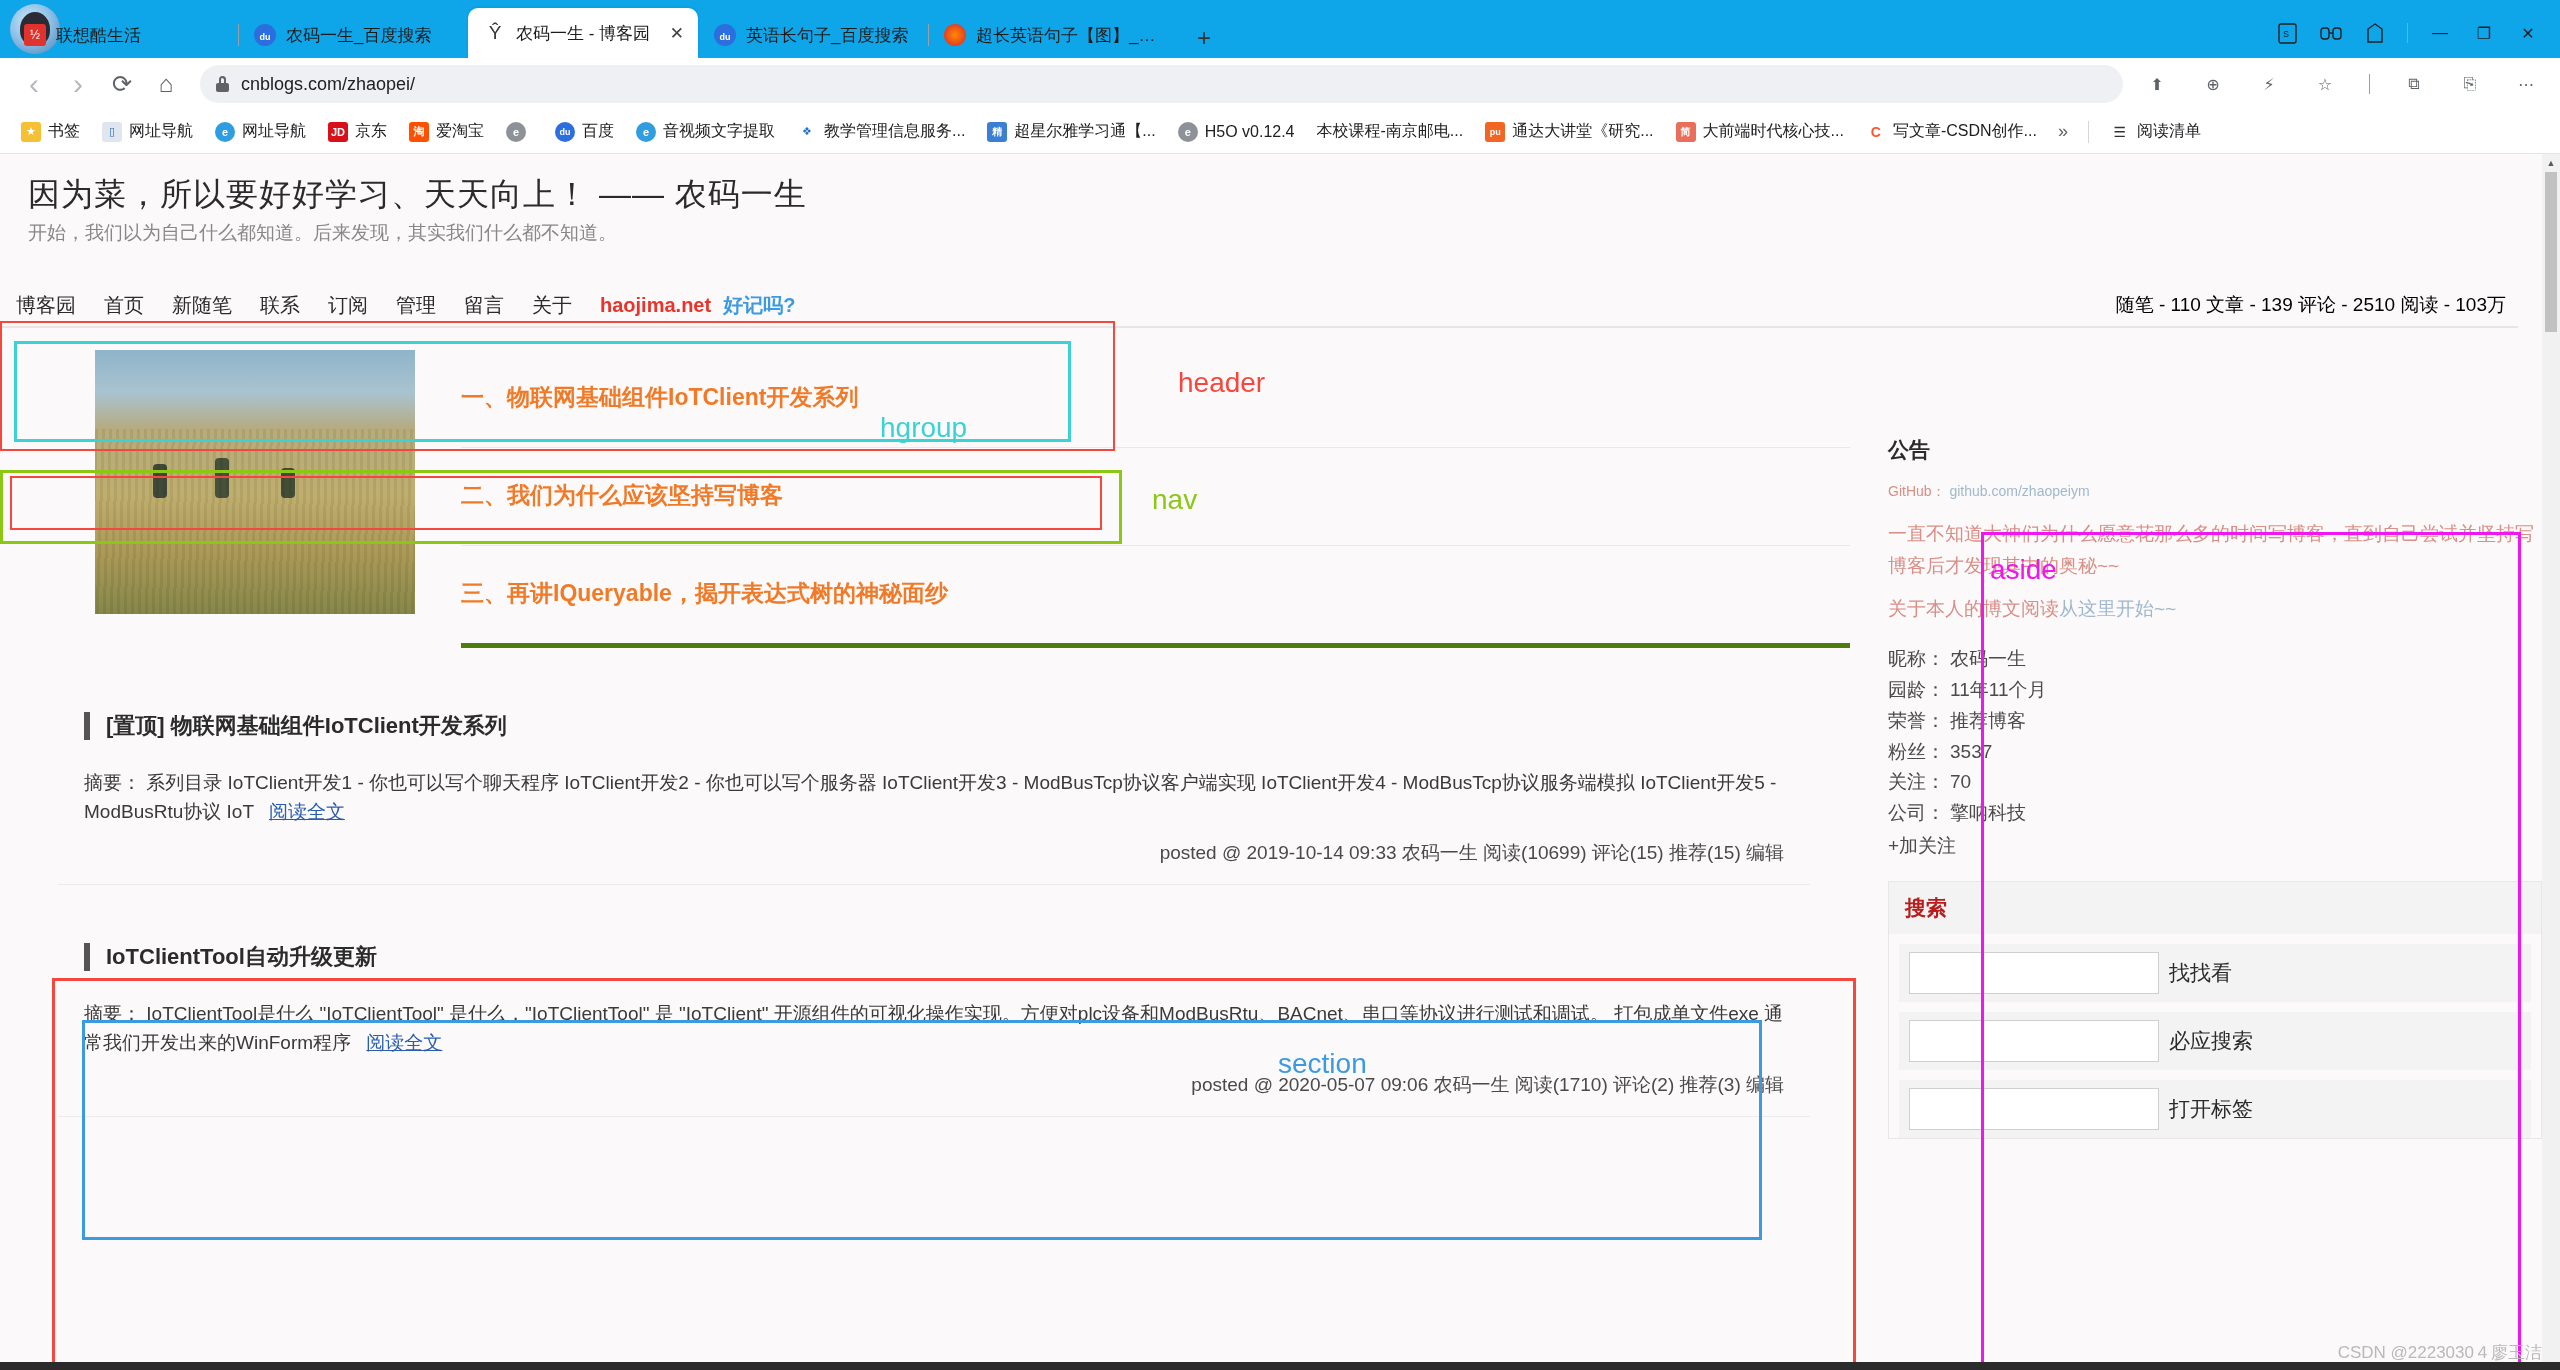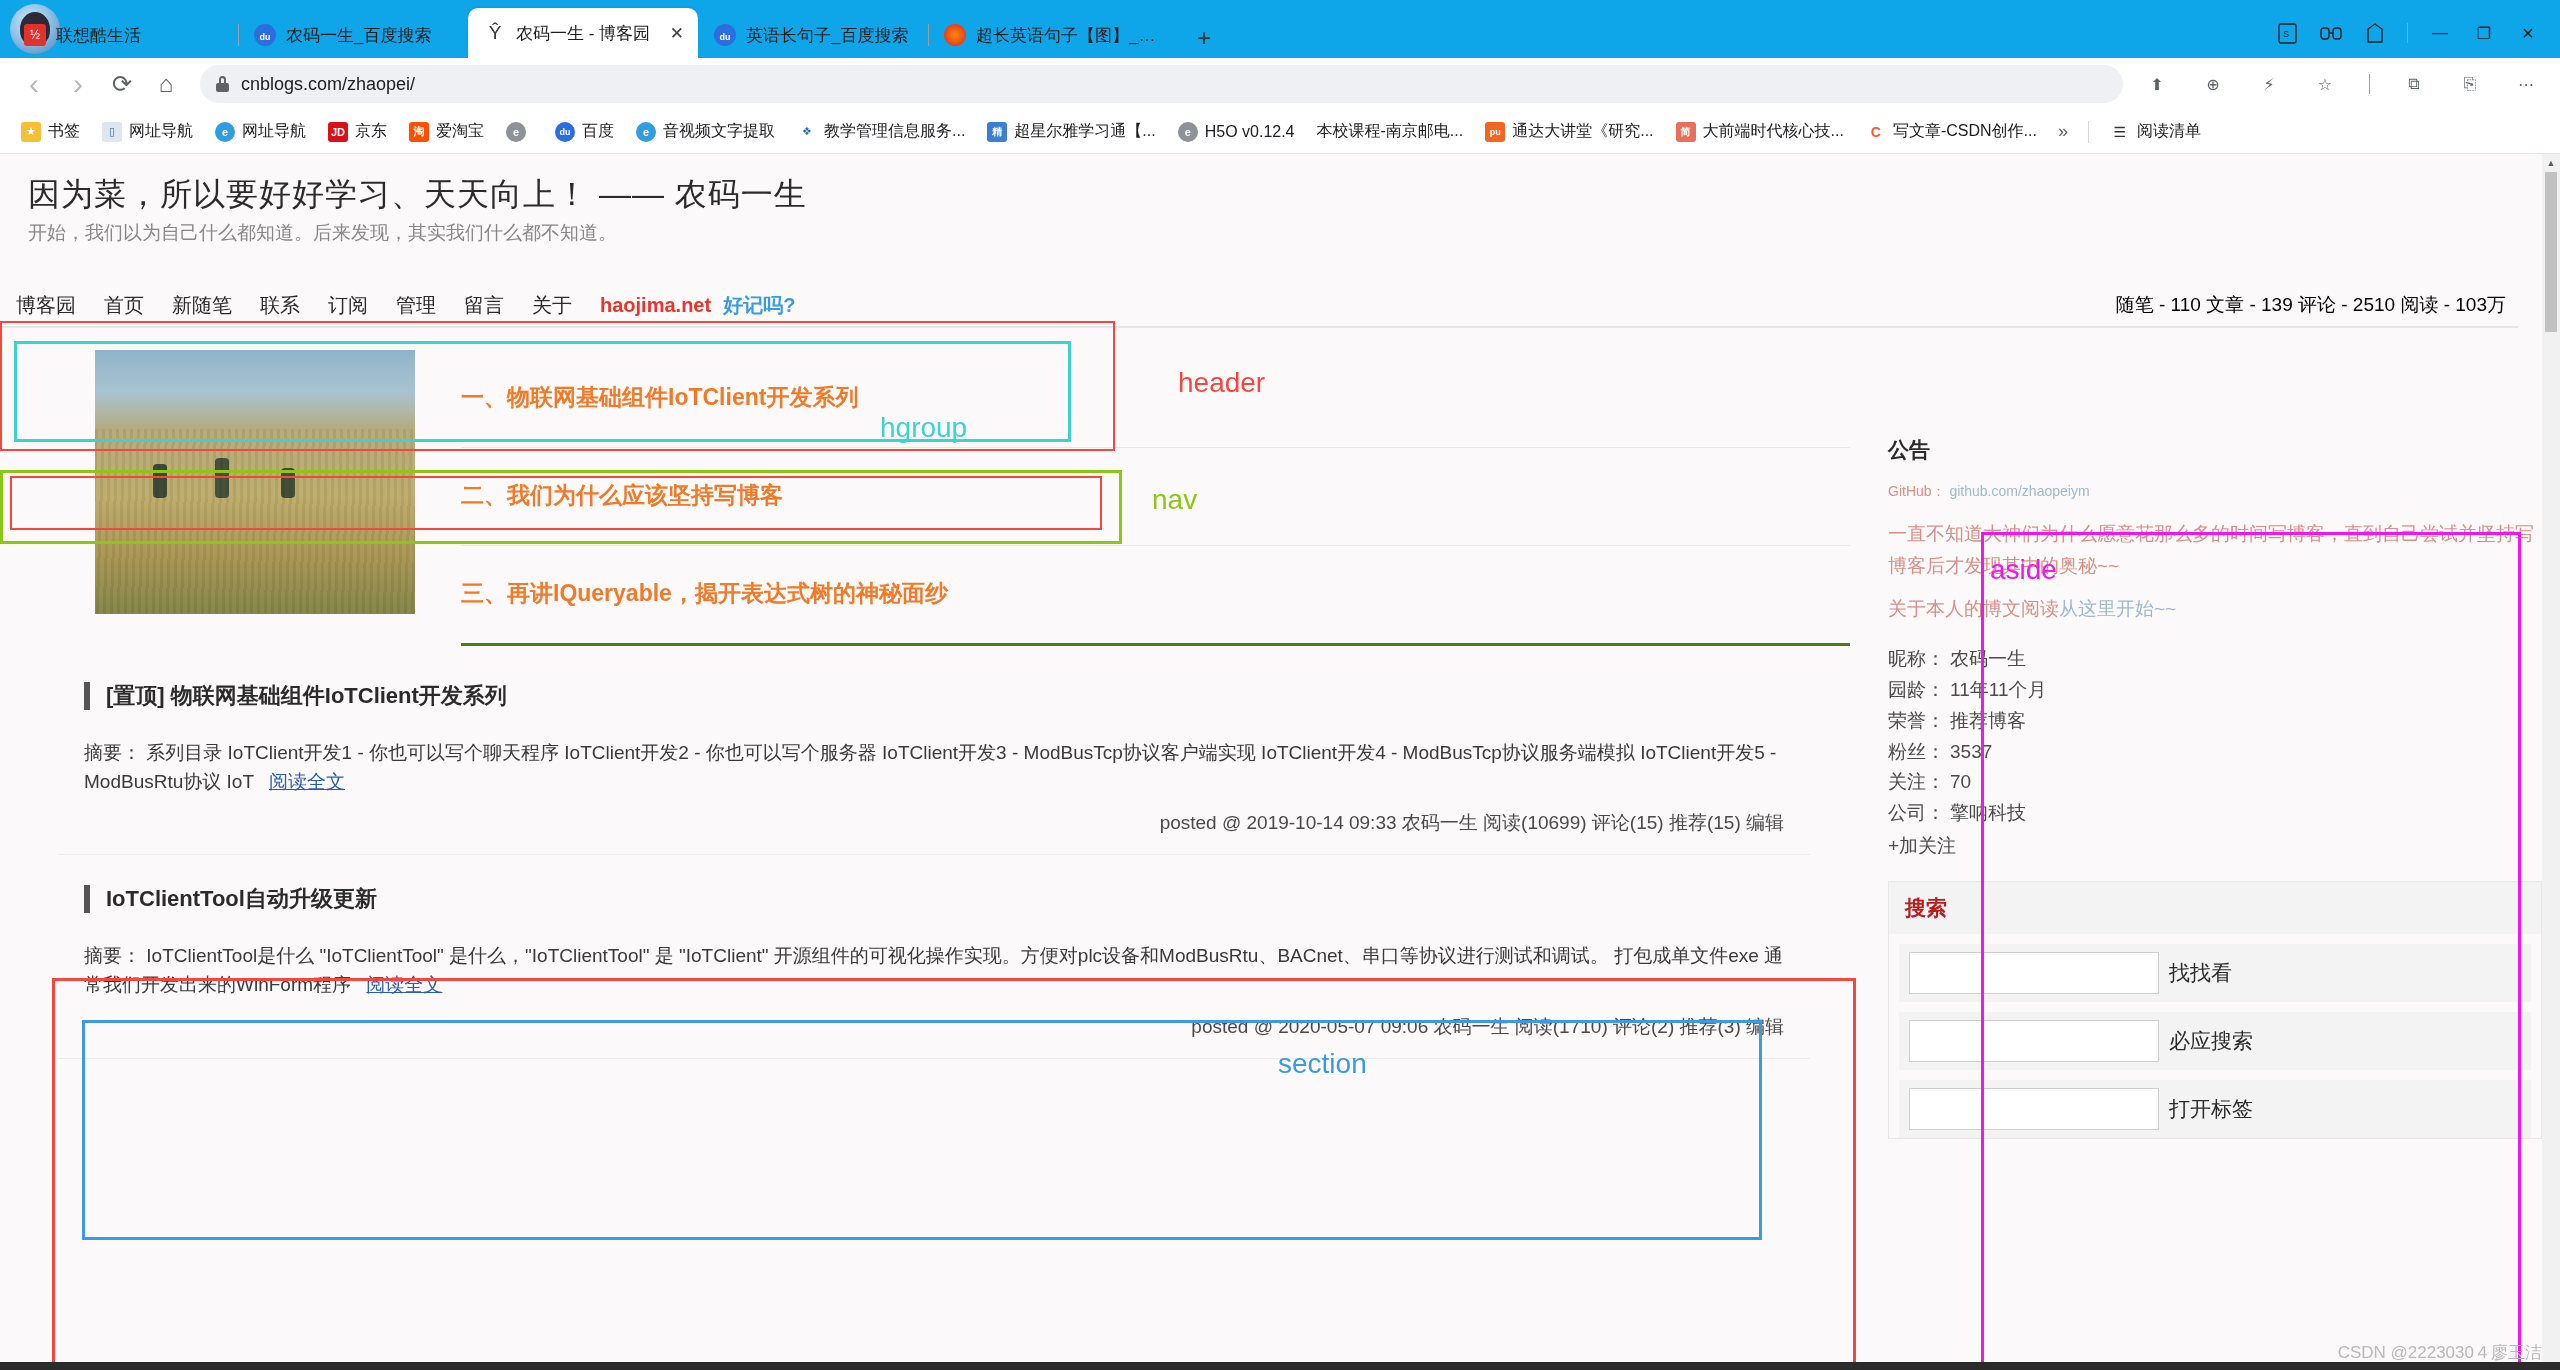--- a/index.html
+++ b/index.html
@@ -135,31 +135,31 @@
   .banner-photo .fig { position:absolute; bottom:44%; width:14px; height:34px; background:#2f3b32; border-radius:4px; }
   .banner-photo .f1 { left:58px; }
   .banner-photo .f2 { left:120px; height:40px; background:#364434; }
   .banner-photo .f3 { left:186px; height:30px; background:#33402f; }
 
   .highlights { flex:1 1 auto; padding-left:46px; }
   .hl-item {
     font-size:23px; font-weight:bold; color:#f07a27;
     border-bottom:1px solid #e8e8e8; padding:32px 0 34px 0;
   }
-  .hl-item:last-child { border-bottom:3px solid #4d7c0f; }
+  .hl-item:last-child { border-bottom:5px solid #4d7c0f; }
 
   .article-label { font-size:28px; color:#f5473d; margin:16px 0 6px 1200px; }
 
   .post-list { margin:6px 40px 0 58px; }
   .post {
     background:#fbf9fa; border-bottom:1px solid #ececec; padding:30px 26px 18px 26px;
   }
   .post-title {
     font-size:22px; font-weight:bold; color:#2b2b2b; border-left:6px solid #555;
-    padding-left:16px; line-height:1.25; margin-bottom:28px;
+    padding-left:16px; line-height:1.25; margin-bottom:28px;margin-top:28px;
   }
   .post-summary { font-size:19px; color:#3a3a3a; line-height:1.55; }
   .post-summary .more { color:#2a5db0; text-decoration:underline; margin-left:10px; }
   .post-meta { text-align:right; font-size:19px; color:#4a4a4a; margin-top:14px; }
 
   
   .card { margin-bottom:22px; }
   .card-title { font-size:21px; font-weight:bold; color:#2b2b2b; margin-bottom:16px; }
   .ann-line { font-size:14px; color:#d98e86; line-height:1.7; }
   .ann-line .val { color:#9fb8cd; }

